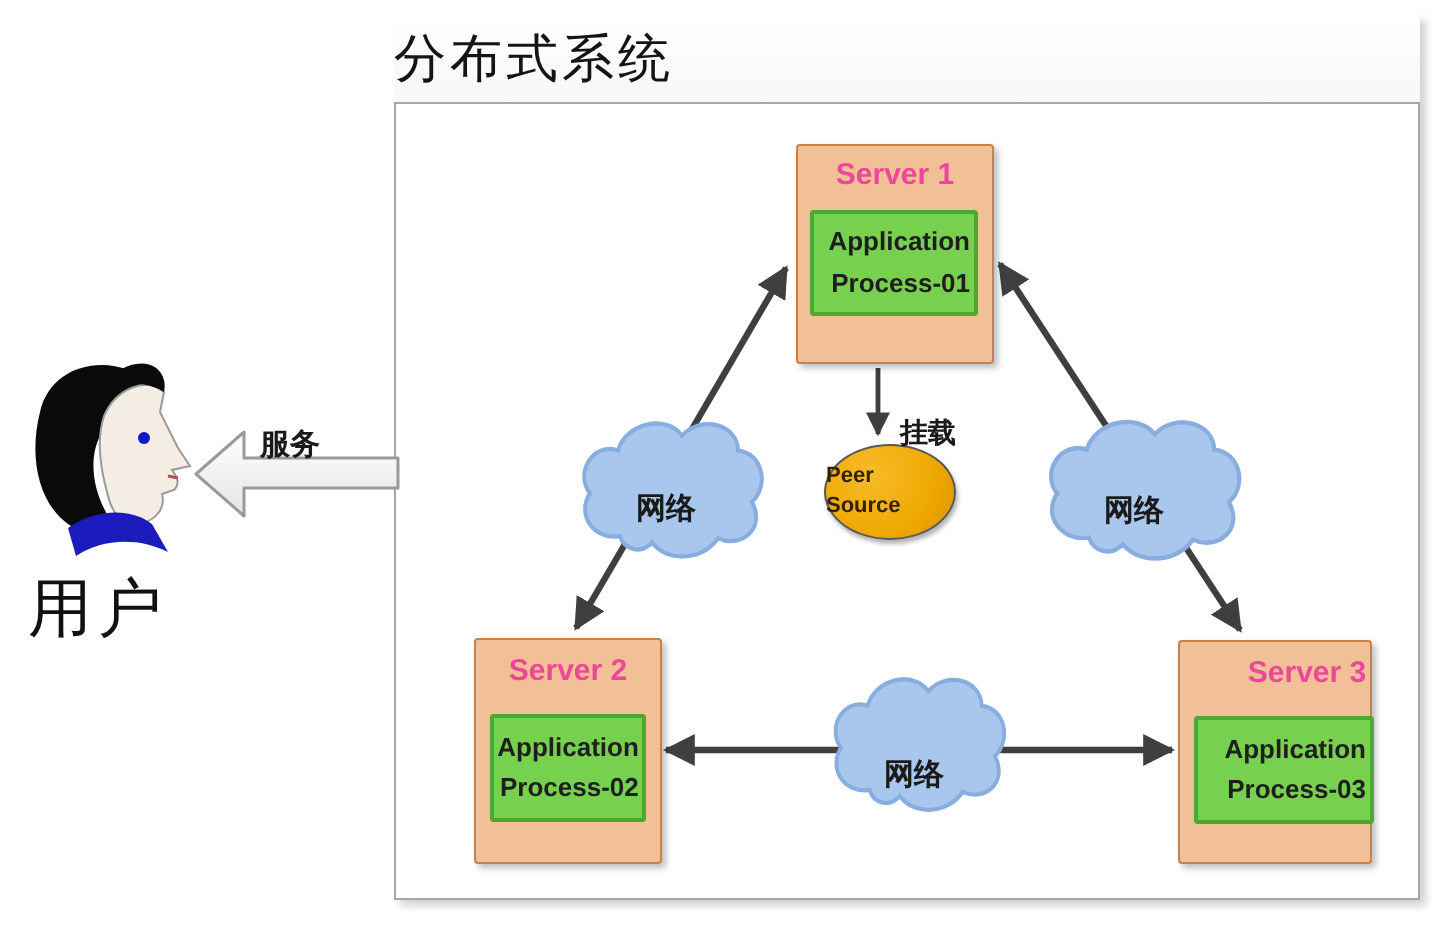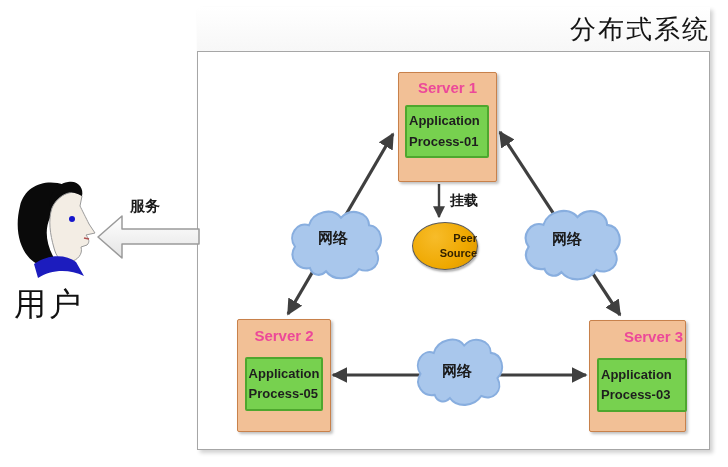--- a/index.html
+++ b/index.html
@@ -12,53 +12,53 @@
   #frame{
     left:197px;top:7px;width:513px;height:443px;
     border:1.6px solid #A6A6A6;background:#ffffff;
     box-shadow:3px 3px 4px rgba(0,0,0,0.18);
     box-sizing:border-box;z-index:1;
   }
   #title-band{
     left:197px;top:7px;width:513px;height:45px;
     border-bottom:1.6px solid #A6A6A6;box-sizing:border-box;
     background:linear-gradient(#ffffff,#f7f7f7);
-    display:flex;align-items:center;justify-content:flex-end;z-index:2;
+    display:flex;align-items:center;justify-content:flex-start;z-index:2;
   }
   #title-band .t{
     font-family:"DejaVu Serif",serif;font-size:26px;color:#141414;letter-spacing:2px;
   }
   svg#layer{left:0;top:0;width:728px;height:467px;z-index:3;}
   
   .server{
     background:#F2C096;border:1.6px solid #C8814B;border-radius:2px;
     box-shadow:2px 2px 3px rgba(0,0,0,0.25);box-sizing:border-box;z-index:4;
   }
   .server-label{
     z-index:5;text-align:center;font-size:15px;font-weight:600;color:#ec4899;
   }
   .process{
     background:#77D14F;border:2px solid #4EA72E;border-radius:2px;
     box-sizing:border-box;z-index:5;
-    display:flex;align-items:center;justify-content:center;text-align:left;
+    display:flex;align-items:center;justify-content:center;text-align:right;
     font-size:13px;font-weight:600;color:#1E1E1E;line-height:1.55;
     padding:2px;
   }
   
   #peer{
     left:412px;top:222px;width:66px;height:48px;border-radius:50%;
     background:radial-gradient(circle at 35% 30%,#F7BC2A,#EFA800 60%,#D99400);
     border:1.6px solid #595959;box-shadow:1px 2px 2px rgba(0,0,0,0.3);
     box-sizing:border-box;z-index:5;
-    display:flex;align-items:center;justify-content:center;text-align:right;
+    display:flex;align-items:center;justify-content:center;text-align:left;
     font-size:11px;font-weight:700;color:#332200;line-height:1.35;
   }
   .cjk-label{
     font-family:Liberation Sans, sans-serif;font-weight:700;color:#1A1A1A;
-    text-align:center;z-index:6;
+    text-align:center;z-index:6;margin-top:16px;
   }
   #mount-label{left:442px;top:192px;width:44px;font-size:14px;}
   .net-label{width:60px;font-size:15px;}
   #net-label-left{left:303px;top:229px;}
   #net-label-right{left:537px;top:230px;}
   #net-label-bottom{left:427px;top:362px;}
   #service-label{left:116px;top:197px;width:58px;font-size:15px;z-index:6;}
   #user-label{
     left:14px;top:283px;width:92px;font-family:"DejaVu Serif",serif;
     font-size:32px;font-weight:400;color:#111111;text-align:left;z-index:6;
@@ -108,21 +108,21 @@
       <path d="M 22,88 C 36,78 54,78 64,86 L 72,100 C 56,92 38,94 26,102 Z" fill="#1C1CBE"></path>
     </g>
   </svg>
 
   <div class="abs server" style="left:398px;top:72px;width:99px;height:110px;"></div>
   <div class="abs server-label" style="left:398px;top:79px;width:99px;">Server 1</div>
   <div class="abs process" style="left:405px;top:105px;width:84px;height:53px;">Application Process-01</div>
 
   <div class="abs server" style="left:237px;top:319px;width:94px;height:113px;"></div>
   <div class="abs server-label" style="left:237px;top:327px;width:94px;">Server 2</div>
-  <div class="abs process" style="left:245px;top:357px;width:78px;height:54px;">Application Process-05</div>
+  <div class="abs process" style="left:245px;top:357px;width:78px;height:54px;">Application Process-02</div>
 
   <div class="abs server" style="left:589px;top:320px;width:97px;height:112px;"></div>
   <div class="abs server-label" style="left:589px;top:328px;width:97px;margin-left:16px;">Server 3</div>
   <div class="abs process" style="left:597px;top:358px;width:90px;height:54px;">Application Process-03</div>
 
   <div class="abs" id="peer">Peer Source</div>
   <div class="abs cjk-label" id="mount-label">挂载</div>
 
   <div class="abs cjk-label net-label" id="net-label-left">网络</div>
   <div class="abs cjk-label net-label" id="net-label-right">网络</div>

